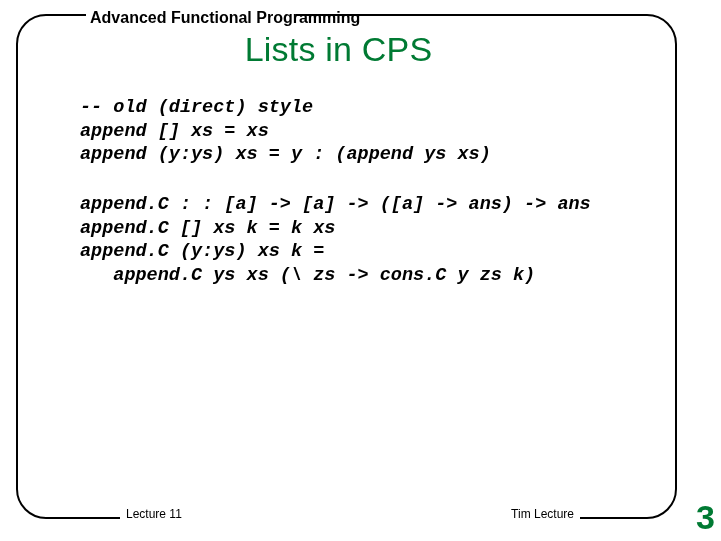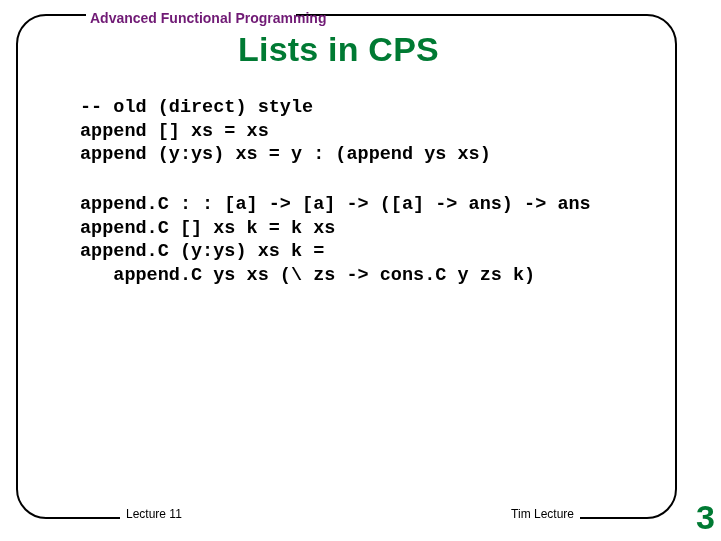--- a/index.html
+++ b/index.html
@@ -24,23 +24,23 @@
     top: 10px;
     left: 86px;
     width: 210px;
     height: 16px;
     background: #ffffff;
     display: flex;
     align-items: center;
     padding-left: 4px;
   }
   .course-title {
-    font-size: 14px;
+    font-size: 16px;
     font-weight: bold;
-    color: #701a75;
+    color: #000000;
     white-space: nowrap;
   }
   .frame-break-bottom {
     position: absolute;
     bottom: 14px;
     left: 120px;
     width: 460px;
     height: 20px;
     background: #ffffff;
     display: flex;
@@ -62,30 +62,31 @@
     color: #007a33;
     font-family: "Arial Black", Arial, sans-serif;
   }
   .title {
     position: absolute;
     top: 30px;
     left: 0;
     right: 44px;
     text-align: center;
     font-size: 34px;
-    font-weight: 700;
+    font-weight: 400;
     color: #007a33;
     font-family: "Arial Black", Arial, sans-serif;
     letter-spacing: 0.2px;
   }
   .content {
     position: absolute;
     top: 96px;
     left: 80px;
     right: 60px;
+    font-style: italic;
   }
   .code-block {
     font-family: "Courier New", Courier, monospace;
     font-size: 18.5px;
     font-weight: bold;
     color: #000;
     line-height: 1.28;
     white-space: pre;
     margin-bottom: 26px;
   }

